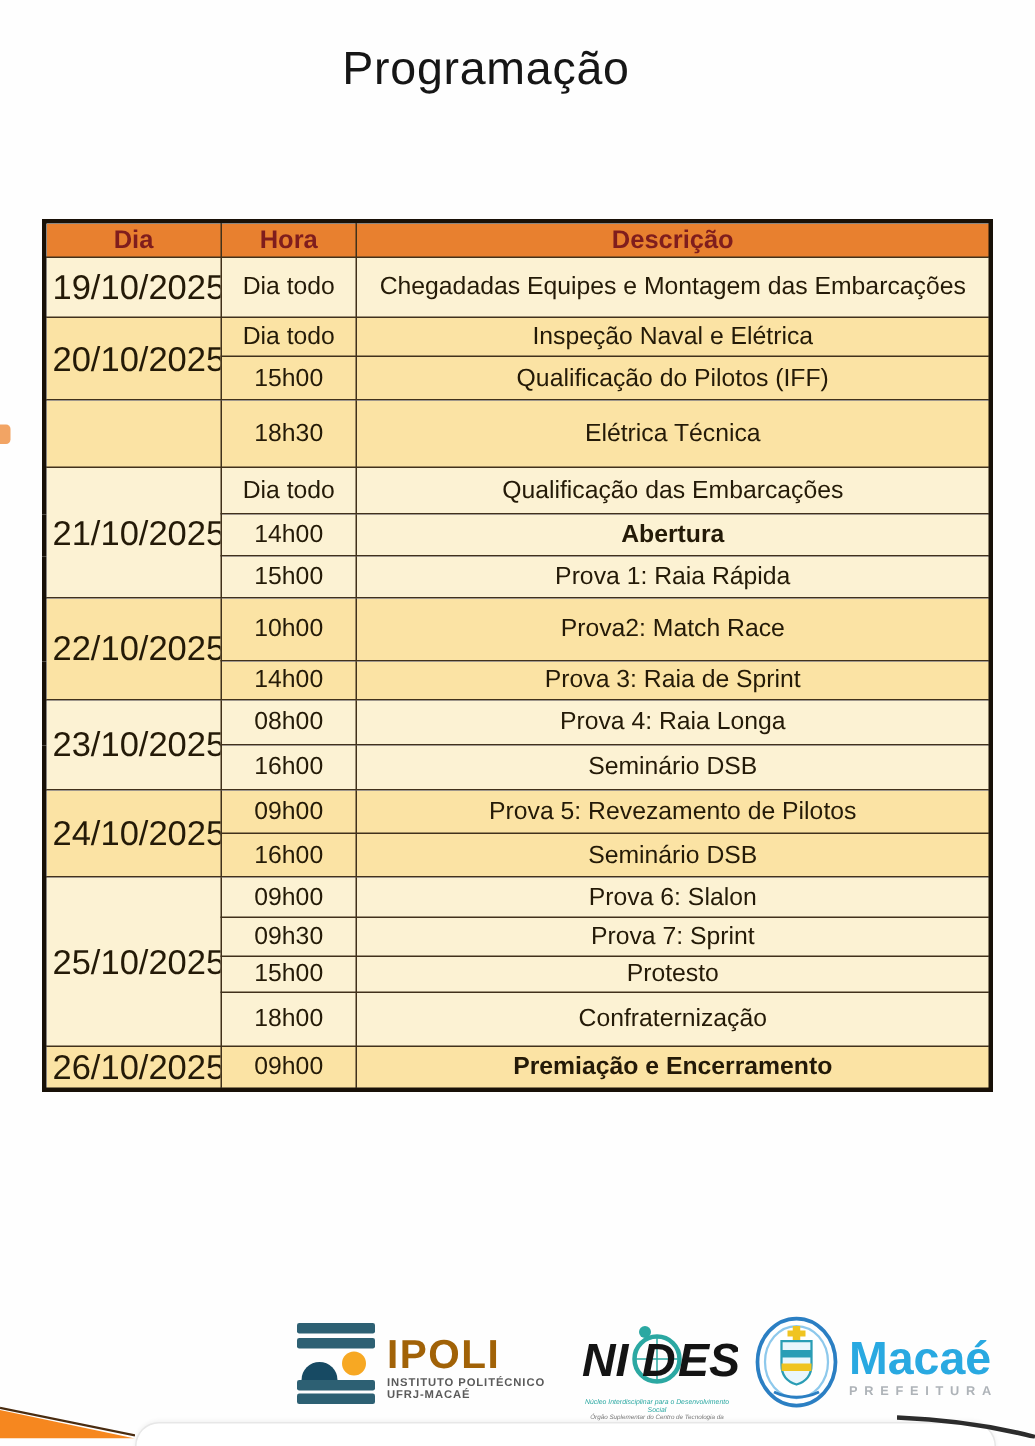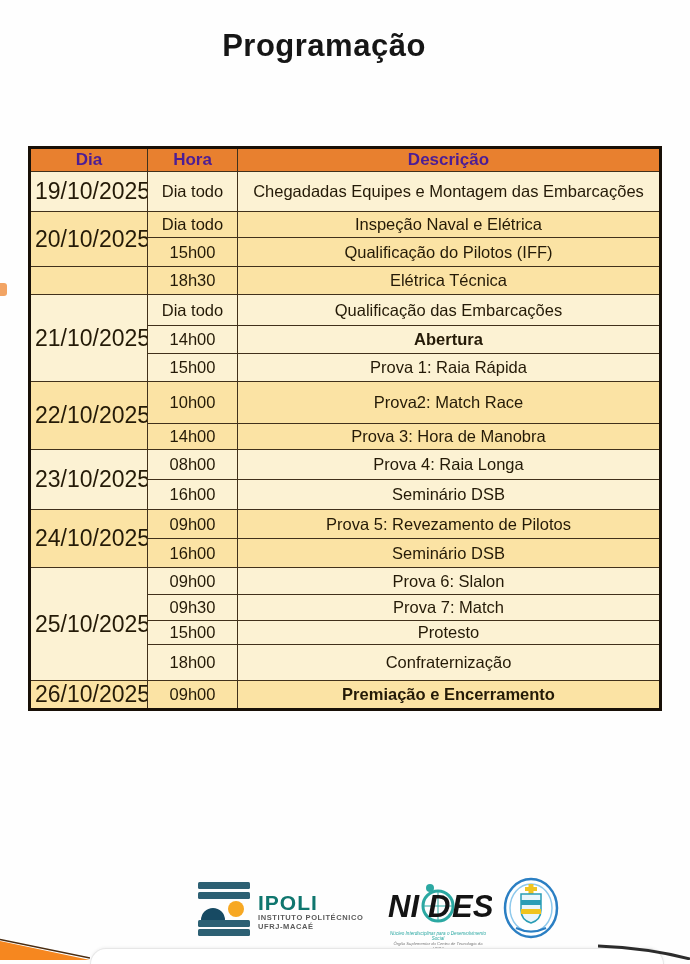--- a/index.html
+++ b/index.html
@@ -1,40 +1,40 @@
 <!DOCTYPE html>
 <html><head>
 <meta charset="utf-8">
 <style>
   html,body{margin:0;padding:0;}
   body{font-family:"Liberation Sans", sans-serif;}
   .page{position:relative;width:690px;height:964px;background:#fefefe;overflow:hidden;}
 
   .title{position:absolute;top:28px;left:0;width:648px;text-align:center;
-    font-size:31px;font-weight:700;color:#161616;letter-spacing:0.5px;}
+    font-size:31px;font-weight:400;color:#161616;letter-spacing:0.5px;}
 
   .schedule-wrap{position:absolute;left:28px;top:146px;width:634px;}
   table.schedule{border-collapse:collapse;width:100%;table-layout:fixed;
     border:3px solid #181007;}
   .schedule th,.schedule td{border:1.6px solid #41311b;text-align:center;
     vertical-align:middle;padding:0 4px;font-size:16.5px;color:#241a07;
     overflow:hidden;white-space:nowrap;}
-  .schedule th{background:#E8802F;font-weight:bold;font-size:17px;color:#4c1d95;}
+  .schedule th{background:#E8802F;font-weight:bold;font-size:17px;color:#7f1d1d;}
   tr.light td{background:#FCF2D3;}
   tr.dark td{background:#FBE3A4;}
   td.dia{font-size:23px;}
   td.bold{font-weight:bold;}
 
   .logos{position:absolute;left:0;top:872px;width:690px;height:76px;}
   .logo{position:absolute;display:flex;align-items:center;}
   .logo-ufrj{left:30px;top:4px;}
   .ufrj-text{font-size:27px;font-weight:800;font-style:italic;color:#27336e;margin-left:6px;letter-spacing:1px;}
   .logo-ipoli{left:198px;top:10px;}
   .ipoli-text{margin-left:8px;line-height:1;}
-  .ipoli-name{font-size:21px;font-weight:800;color:#0f766e;letter-spacing:1px;}
+  .ipoli-name{font-size:27px;font-weight:800;color:#a16207;letter-spacing:1px;}
   .ipoli-sub{font-size:7.5px;color:#5a5a5a;letter-spacing:0.6px;margin-top:1px;font-weight:bold;}
   .logo-nides{left:388px;top:10px;display:block;font-style:italic;}
   .nides-sub1{font-size:4.6px;color:#2ba8a2;text-align:center;width:100px;margin-top:1px;}
   .nides-sub2{font-size:4.2px;color:#777;text-align:center;width:100px;}
   .logo-macae{left:502px;top:4px;}
   .macae-text{margin-left:6px;line-height:1;}
   .macae-name{font-size:31px;font-weight:800;color:#29a9e1;}
   .macae-sub{font-size:8.5px;color:#aeb3b8;letter-spacing:4.5px;margin-top:2px;font-weight:bold;}
 
   .bottom-card{position:absolute;left:90px;top:948px;width:572px;height:18px;
@@ -76,21 +76,21 @@
         </tr>
         <tr class="dark" style="height:26px">
           <td class="dia" rowspan="2">20/10/2025</td>
           <td>Dia todo</td>
           <td>Inspeção Naval e Elétrica</td>
         </tr>
         <tr class="dark" style="height:29px">
           <td>15h00</td>
           <td>Qualificação do Pilotos (IFF)</td>
         </tr>
-        <tr class="dark" style="height:28px">
+        <tr class="dark" style="height:45px">
           <td class="dia"></td>
           <td>18h30</td>
           <td>Elétrica Técnica</td>
         </tr>
         <tr class="light" style="height:31px">
           <td class="dia" rowspan="3">21/10/2025</td>
           <td>Dia todo</td>
           <td>Qualificação das Embarcações</td>
         </tr>
         <tr class="light" style="height:28px">
@@ -101,21 +101,21 @@
           <td>15h00</td>
           <td>Prova 1: Raia Rápida</td>
         </tr>
         <tr class="dark" style="height:42px">
           <td class="dia" rowspan="2">22/10/2025</td>
           <td>10h00</td>
           <td>Prova2: Match Race</td>
         </tr>
         <tr class="dark" style="height:26px">
           <td>14h00</td>
-          <td>Prova 3: Hora de Manobra</td>
+          <td>Prova 3: Raia de Sprint</td>
         </tr>
         <tr class="light" style="height:30px">
           <td class="dia" rowspan="2">23/10/2025</td>
           <td>08h00</td>
           <td>Prova 4: Raia Longa</td>
         </tr>
         <tr class="light" style="height:30px">
           <td>16h00</td>
           <td>Seminário DSB</td>
         </tr>
@@ -128,21 +128,21 @@
           <td>16h00</td>
           <td>Seminário DSB</td>
         </tr>
         <tr class="light" style="height:27px">
           <td class="dia" rowspan="4">25/10/2025</td>
           <td>09h00</td>
           <td>Prova 6: Slalon</td>
         </tr>
         <tr class="light" style="height:26px">
           <td>09h30</td>
-          <td>Prova 7: Match</td>
+          <td>Prova 7: Sprint</td>
         </tr>
         <tr class="light" style="height:24px">
           <td>15h00</td>
           <td>Protesto</td>
         </tr>
         <tr class="light" style="height:36px">
           <td>18h00</td>
           <td>Confraternização</td>
         </tr>
         <tr class="dark" style="height:21px">
@@ -195,20 +195,24 @@
           <ellipse cx="29" cy="32" rx="26" ry="29" fill="#ffffff" stroke="#2b7fc3" stroke-width="2.5"></ellipse>
           <ellipse cx="29" cy="32" rx="21" ry="24" fill="none" stroke="#8ec9ec" stroke-width="1.5"></ellipse>
           <rect x="26.5" y="8" width="5" height="10" fill="#f0c420"></rect>
           <rect x="23" y="11" width="12" height="4" fill="#f0c420"></rect>
           <path d="M19 18 h20 v16 q0 10 -10 13 q-10 -3 -10 -13 Z" fill="#eaf6fc" stroke="#2a9db5" stroke-width="1.5"></path>
           <rect x="19" y="24" width="20" height="5" fill="#2a9db5"></rect>
           <rect x="19" y="33" width="20" height="5" fill="#f0c420"></rect>
           <path d="M14 52 q15 7 30 0" stroke="#2b7fc3" stroke-width="2" fill="none"></path>
         </svg>
       </span>
+      <span class="macae-text">
+        <div class="macae-name">Macaé</div>
+        <div class="macae-sub">PREFEITURA</div>
+      </span>
     </div>
 
   </div>
 
   <div class="bottom-card"></div>
 
   <span class="corner-triangle">
     <svg width="90" height="22" viewBox="0 0 90 22">
       <polygon points="0,3 90,22 0,22" fill="#f6871f"></polygon>
       <line x1="0" y1="1.5" x2="90" y2="20" stroke="#4a2c10" stroke-width="1.5"></line>

